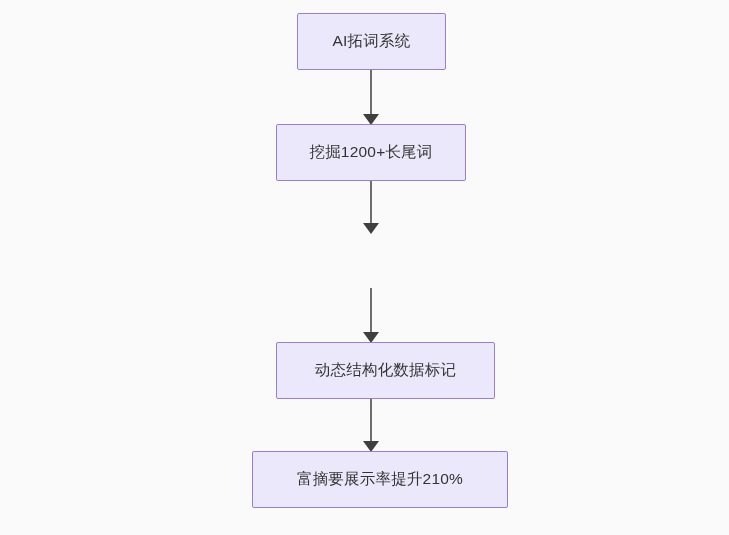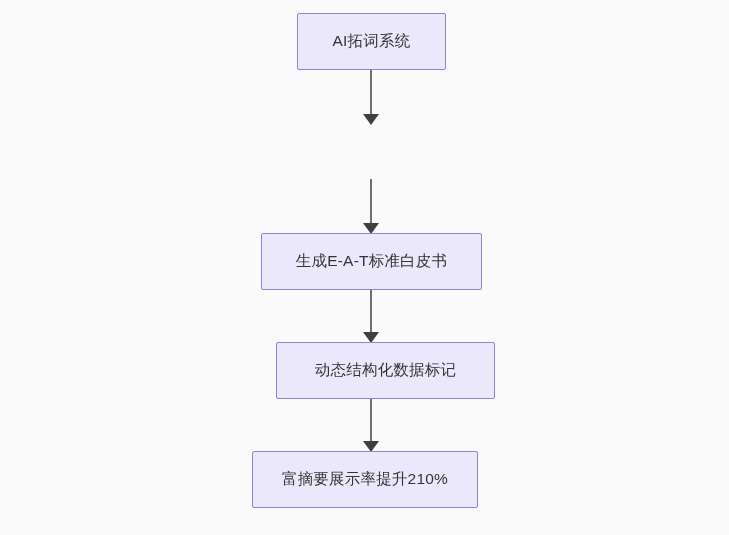--- a/index.html
+++ b/index.html
@@ -73,26 +73,26 @@
 
   <svg class="edge" style="left:355px; top:397px; width:32px; height:58px;" viewBox="0 0 32 58">
     <line class="edge-line" x1="16" y1="0" x2="16" y2="47"></line>
     <polygon class="edge-head" points="8,44 24,44 16,55"></polygon>
   </svg>
 
   <div class="node" style="left:297px; top:13px; width:149px; height:57px;text-align:right;">
     <span class="node-label">AI拓词系统</span>
   </div>
 
+  <div class="node" style="left:276px; top:124px; width:190px; height:57px;">
+    <span class="node-label">挖掘1200+长尾词</span>
+  </div>
 
-  <div class="node" style="left:261px; top:233px; width:221px; height:57px;">
-    <span class="node-label">生成E-A-T标准白皮书</span>
-  </div>
 
   <div class="node" style="left:276px; top:342px; width:219px; height:57px;">
     <span class="node-label">动态结构化数据标记</span>
   </div>
 
-  <div class="node" style="left:252px; top:451px; width:226px; height:57px;">
+  <div class="node" style="left:252px; top:451px; width:256px; height:57px;">
     <span class="node-label">富摘要展示率提升210%</span>
   </div>
 
 </div>
 
 </body></html>

